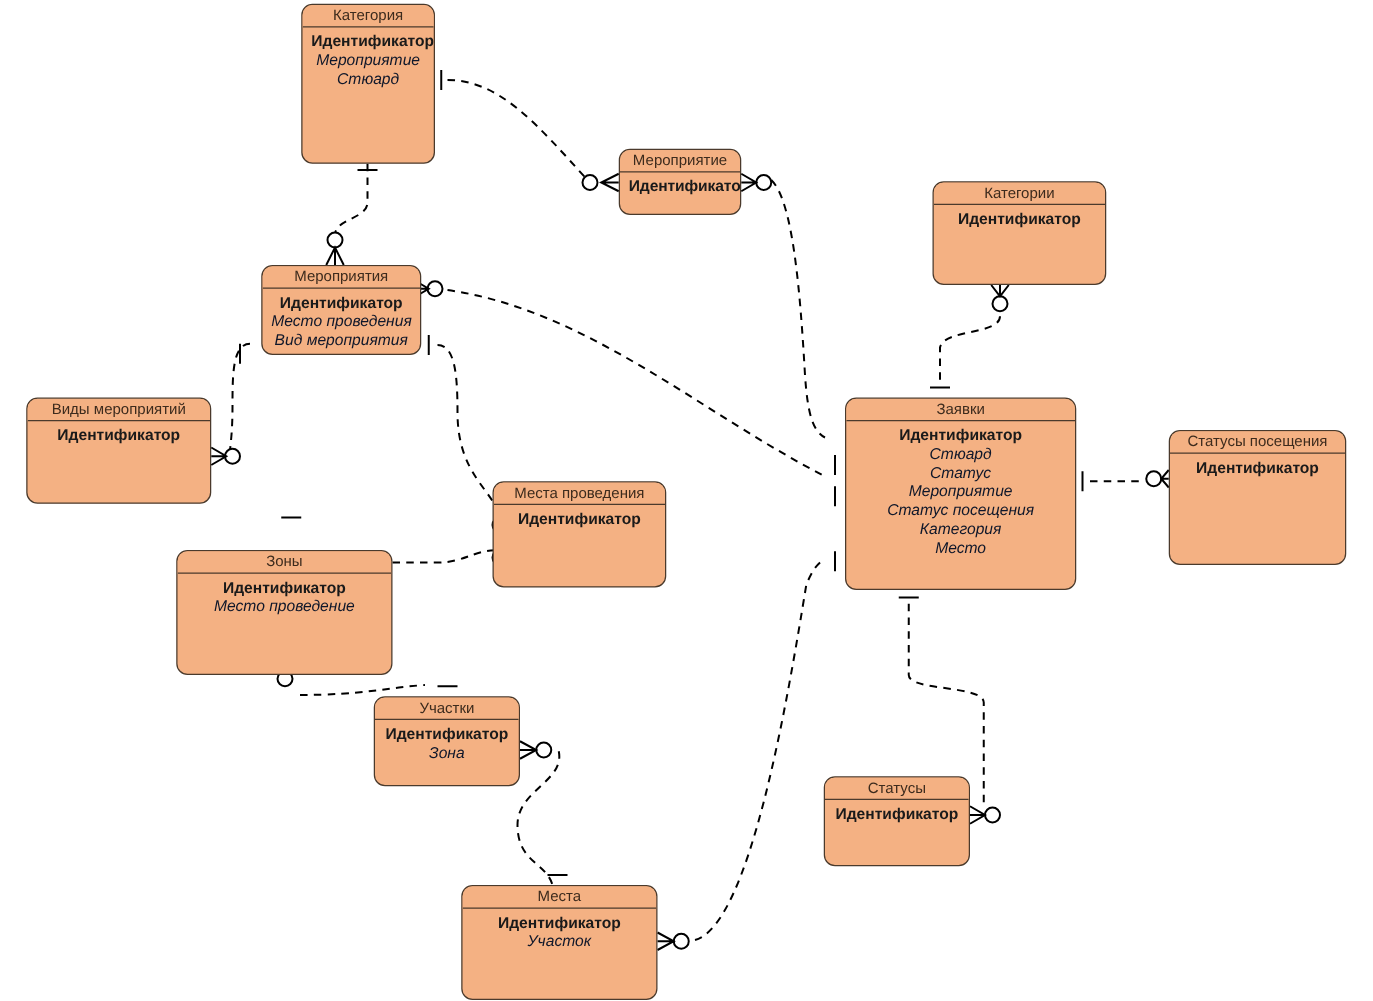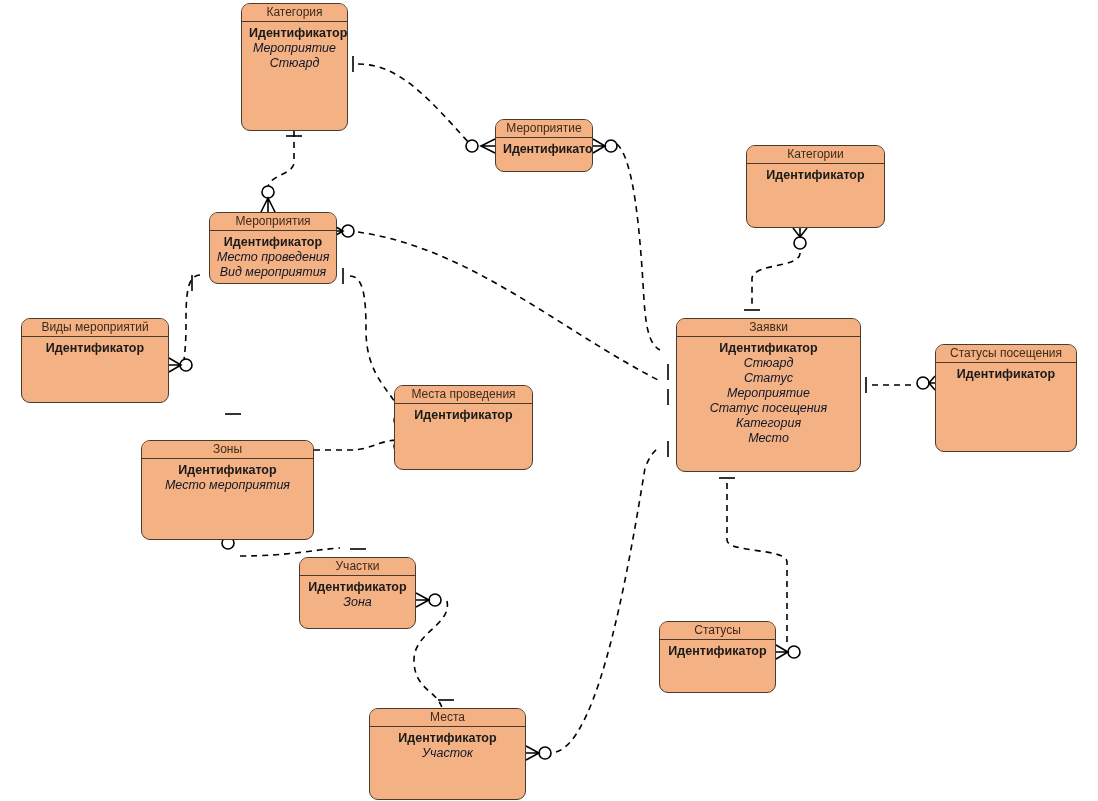--- a/index.html
+++ b/index.html
@@ -217,21 +217,21 @@
       <div class="entity" style="left: 394px; top: 385px; width: 139px; height: 85px;">
         <div class="entity-header">Места проведения</div>
         <div class="entity-body">
           <div class="attr pk">Идентификатор</div>
         </div>
       </div>
       <div class="entity" style="left: 141px; top: 426px; width: 173px; height: 100px; margin-top: 14px;">
         <div class="entity-header">Зоны</div>
         <div class="entity-body">
           <div class="attr pk">Идентификатор</div>
-          <div class="attr fk">Место мероприятия</div>
+          <div class="attr fk">Место проведение</div>
         </div>
       </div>
       <div class="entity" style="left: 299px; top: 557px; width: 117px; height: 72px;">
         <div class="entity-header">Участки</div>
         <div class="entity-body">
           <div class="attr pk">Идентификатор</div>
           <div class="attr fk">Зона</div>
         </div>
       </div>
       <div class="entity" style="left: 659px; top: 621px; width: 117px; height: 72px;">

